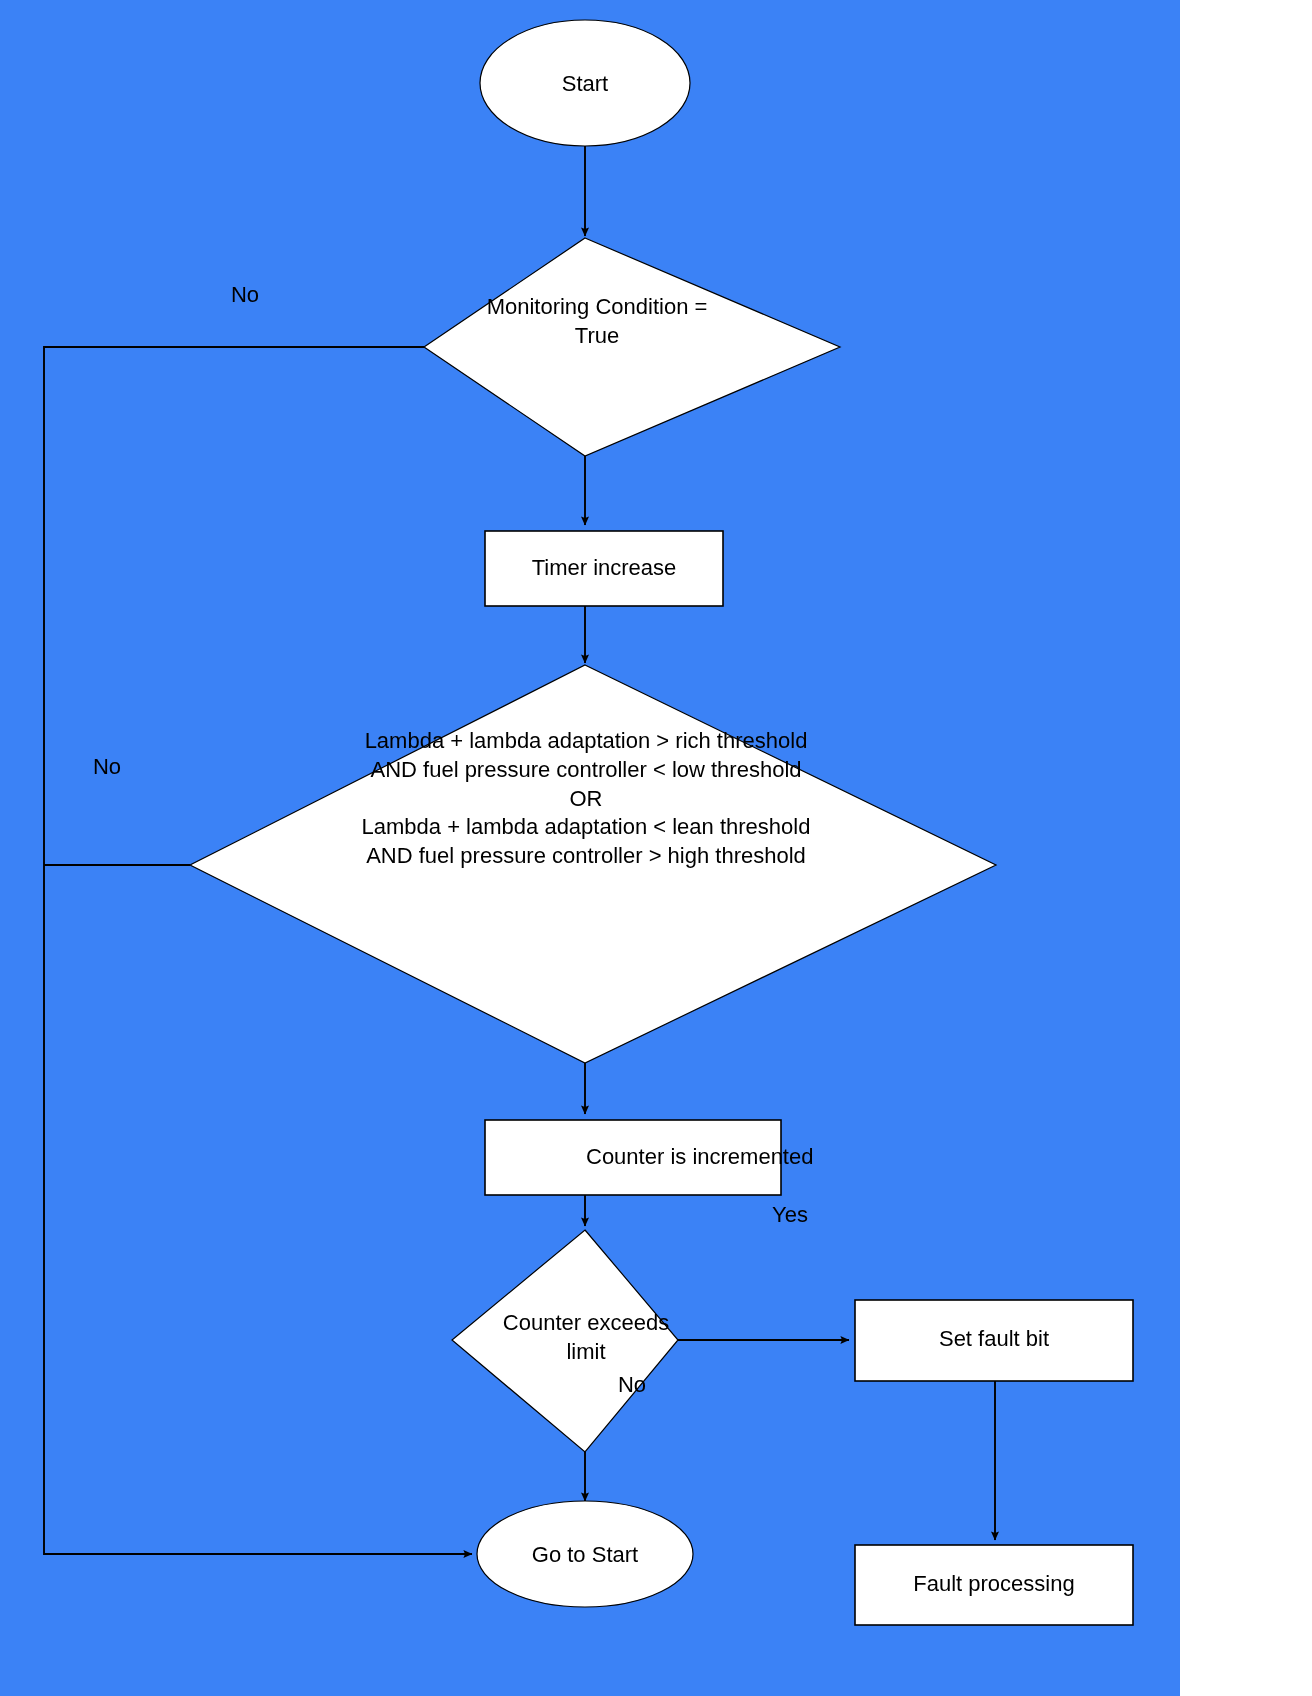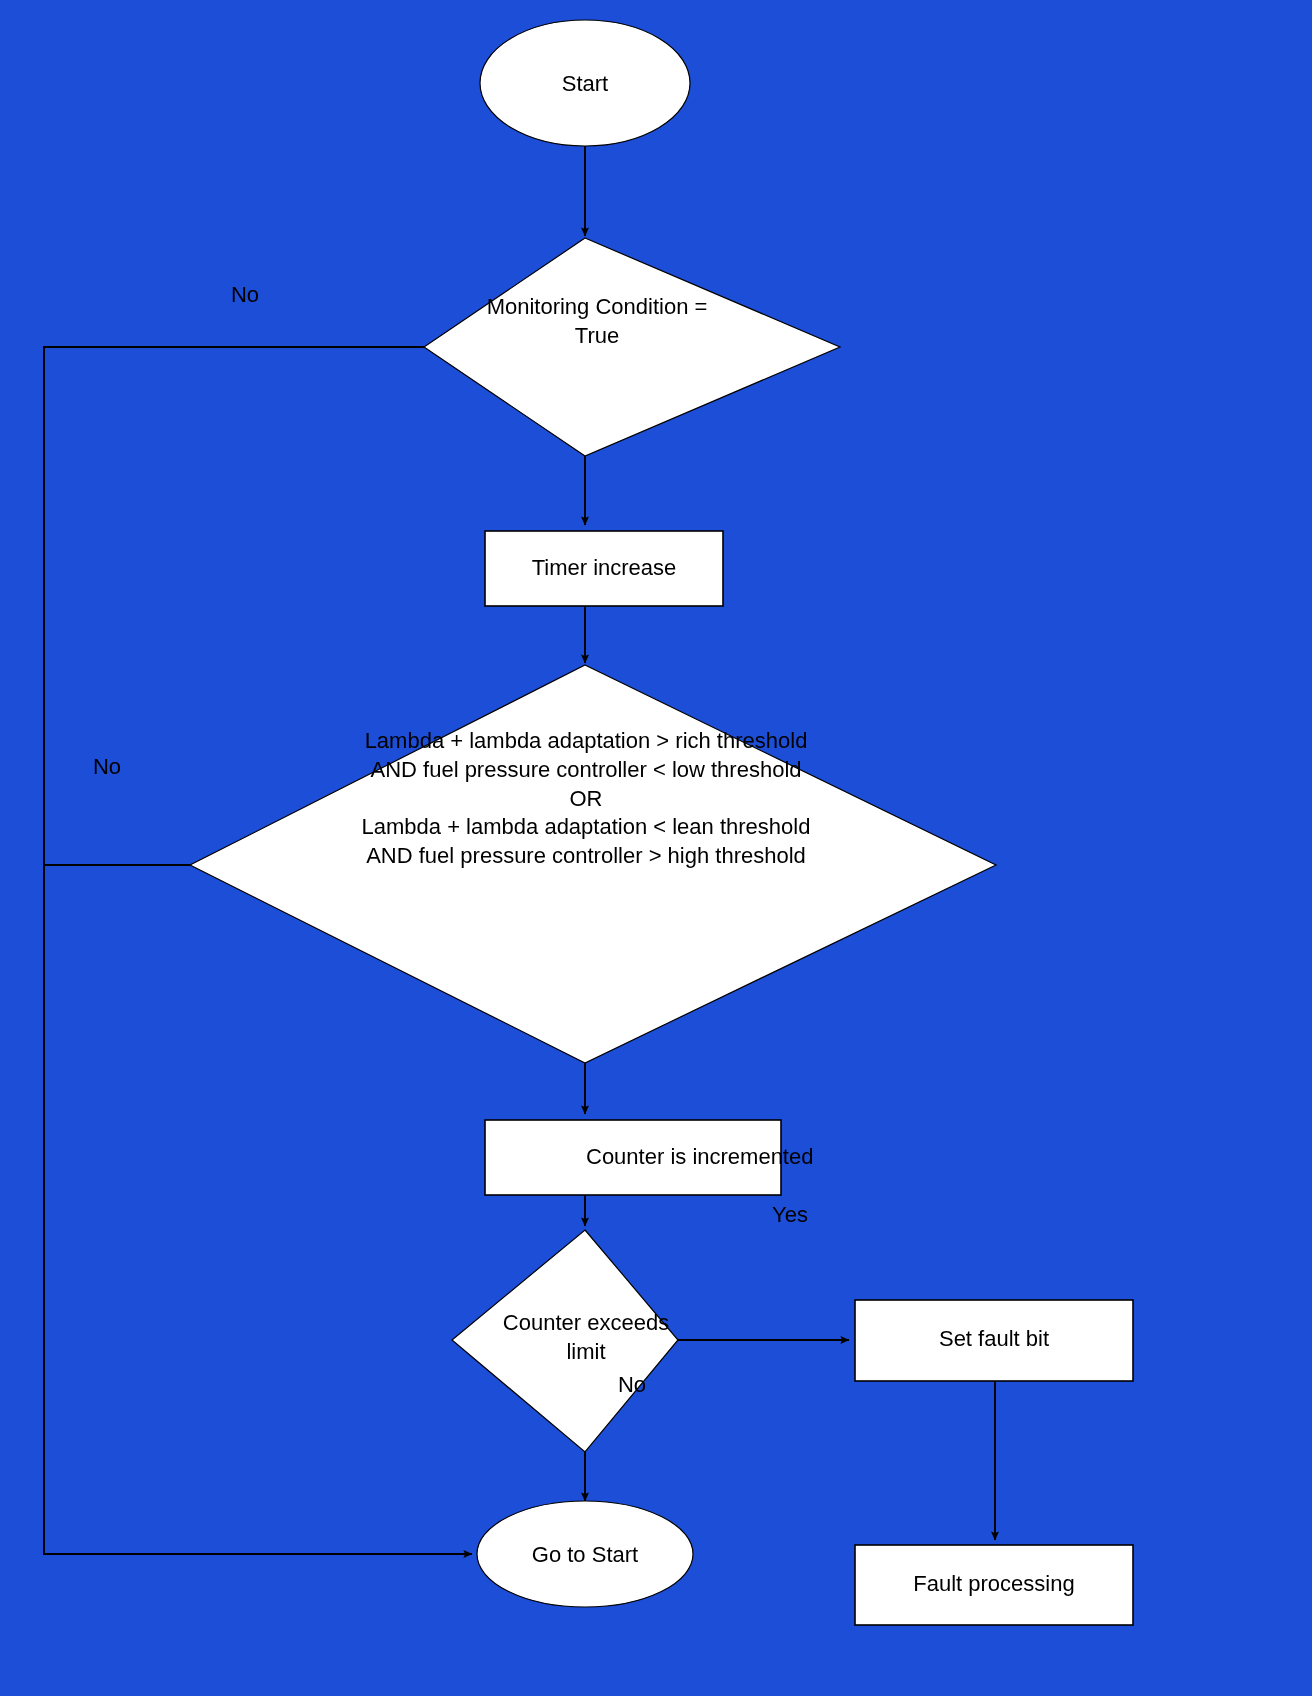--- a/index.html
+++ b/index.html
@@ -5,23 +5,23 @@
   html, body {
     margin: 0;
     padding: 0;
     background: #ffffff;
   }
   body {
     font-family: "Liberation Sans", sans-serif;
   }
   #flowchart-root {
     position: relative;
-    width: 1312px;
+    width: 1180px;
     height: 1696px;
-    background: #1d4ed8;
+    background: #3b82f6;
     overflow: hidden;
   }
   svg#flow-svg {
     position: absolute;
     left: 0;
     top: 0;
     width: 1312px;
     height: 1696px;
   }
   .node-shape {

